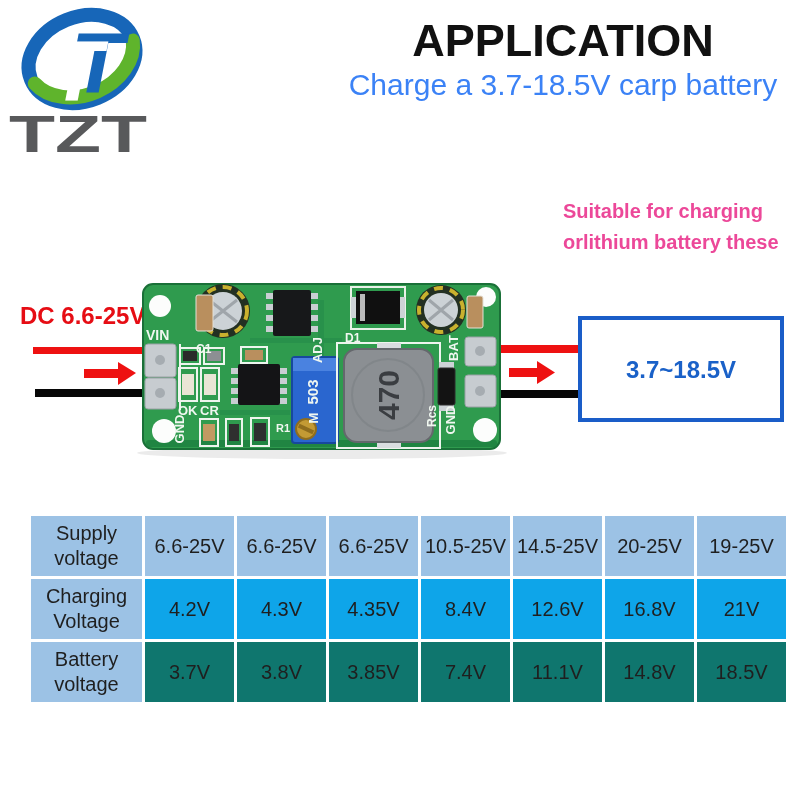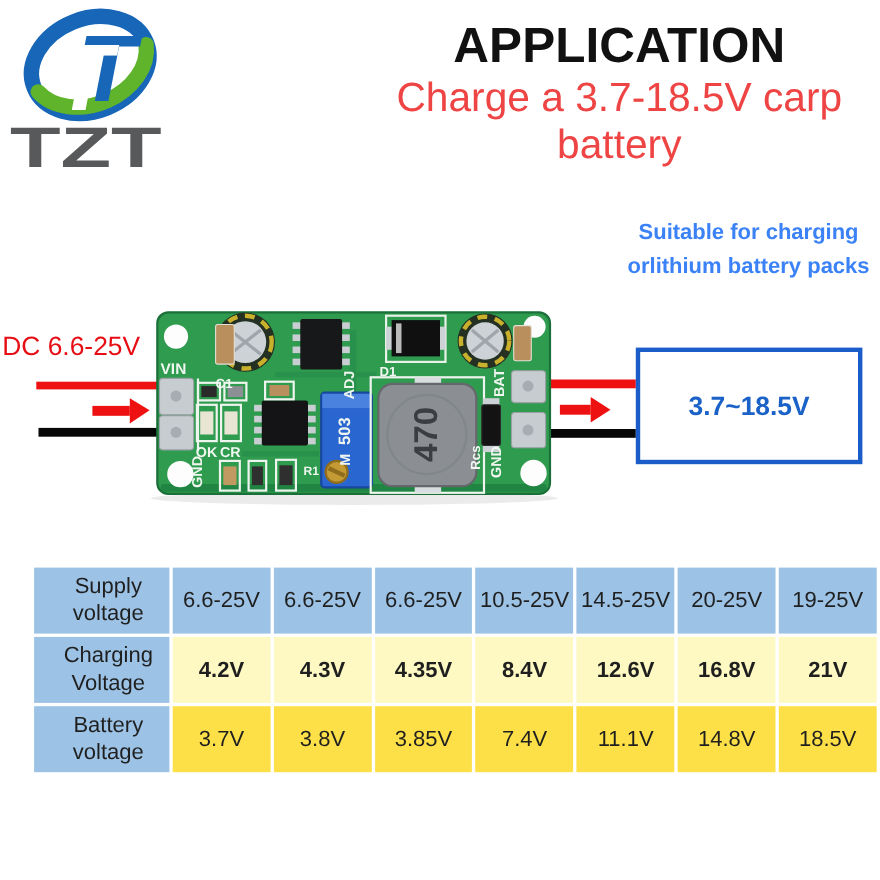--- a/index.html
+++ b/index.html
@@ -6,49 +6,49 @@
   body{width:800px;height:800px;background:#ffffff;position:relative;overflow:hidden;
        font-family:"Liberation Sans",sans-serif;}
   .abs{position:absolute;}
 
   
   #logo{left:2px;top:4px;width:164px;height:158px;}
 
   
   #header{left:348px;top:18px;width:430px;text-align:center;color:#111;}
   #page-title{font-size:45px;font-weight:bold;letter-spacing:0px;line-height:1.0;}
-  #page-subtitle{font-size:37px;font-weight:400;line-height:1.15;margin-top:5px;color:#ef4444;}
-
-  
-  #note{left:563px;top:196px;width:235px;color:#3b82f6;font-size:20px;font-weight:bold;line-height:31px;text-align:center;}
-
-  
-  #dc-label{left:2px;top:302px;color:#e60d14;font-size:24px;font-weight:normal;}
+  #page-subtitle{font-size:30px;font-weight:400;line-height:1.15;margin-top:5px;color:#3b82f6;}
+
+  
+  #note{left:563px;top:196px;width:235px;color:#ec4899;font-size:20px;font-weight:bold;line-height:31px;}
+
+  
+  #dc-label{left:20px;top:302px;color:#e60d14;font-size:24px;font-weight:bold;}
 
   
   #scene{left:0;top:268px;width:800px;height:218px;}
   #scene text{font-family:"Liberation Sans",sans-serif;}
   .silk{fill:#f0f7f0;font-weight:bold;}
 
   
   #battery-box{left:578px;top:316px;width:206px;height:106px;box-sizing:border-box;
     border:4px solid #1a5dc8;background:#ffffff;display:flex;flex-direction:column;
     align-items:center;justify-content:center;color:#1a61c8;font-size:24px;font-weight:bold;
     line-height:33px;text-align:left;}
 
   
   #table-wrap{left:28px;top:513px;}
   table{border-collapse:separate;border-spacing:3px;background:#ffffff;}
   th,td{text-align:center;vertical-align:middle;font-size:20px;font-weight:400;
         color:#1f1f1f;padding:0;line-height:1.25;}
-  th{width:111px;height:60px;padding-left:12px;}
+  th{width:111px;height:60px;}
   td{width:89px;height:60px;}
   .c-head{background:#9cc2e5;}
-  .c-light{background:#fef9c3;font-weight:bold;}
-  .c-mid{background:#fde047;}
+  .c-light{background:#0ea5e9;}
+  .c-mid{background:#0f766e;}
 </style>
 </head>
 <body>
 
 <svg id="logo" class="abs" viewBox="0 0 164 158">
   <g transform="rotate(-22 80 55)">
     <ellipse cx="80" cy="55" rx="55" ry="42" fill="none" stroke="#1766b8" stroke-width="14"></ellipse>
     <path d="M 134 57 A 55 42 0 0 1 27 60" fill="none" stroke="#5fb42c" stroke-width="14" stroke-linecap="round"></path>
   </g>
   <text x="95" y="88" text-anchor="middle" font-size="86" font-weight="bold" font-style="italic" fill="#1766b8">T</text>
@@ -56,21 +56,21 @@
   <text x="76" y="148" text-anchor="middle" font-size="52" font-weight="bold" fill="#58595b" textLength="138" lengthAdjust="spacingAndGlyphs">TZT</text>
 </svg>
 
 <div id="header" class="abs">
   <div id="page-title">APPLICATION</div>
   <div id="page-subtitle">Charge a 3.7-18.5V carp battery</div>
 </div>
 
 <div id="note" class="abs">
   <div>Suitable for charging</div>
-  <div>orlithium battery packs</div>
+  <div>orlithium battery these</div>
 </div>
 
 <div id="dc-label" class="abs">DC 6.6-25V</div>
 
 <svg id="scene" class="abs" viewBox="0 268 800 218">
 
   <rect x="33" y="347" width="130" height="7" fill="#ee1111"></rect>
   <g>
     <rect x="84" y="369" width="34" height="9" fill="#ee1111"></rect>
     <polygon points="118,362 136,373 118,385" fill="#ee1111"></polygon>

